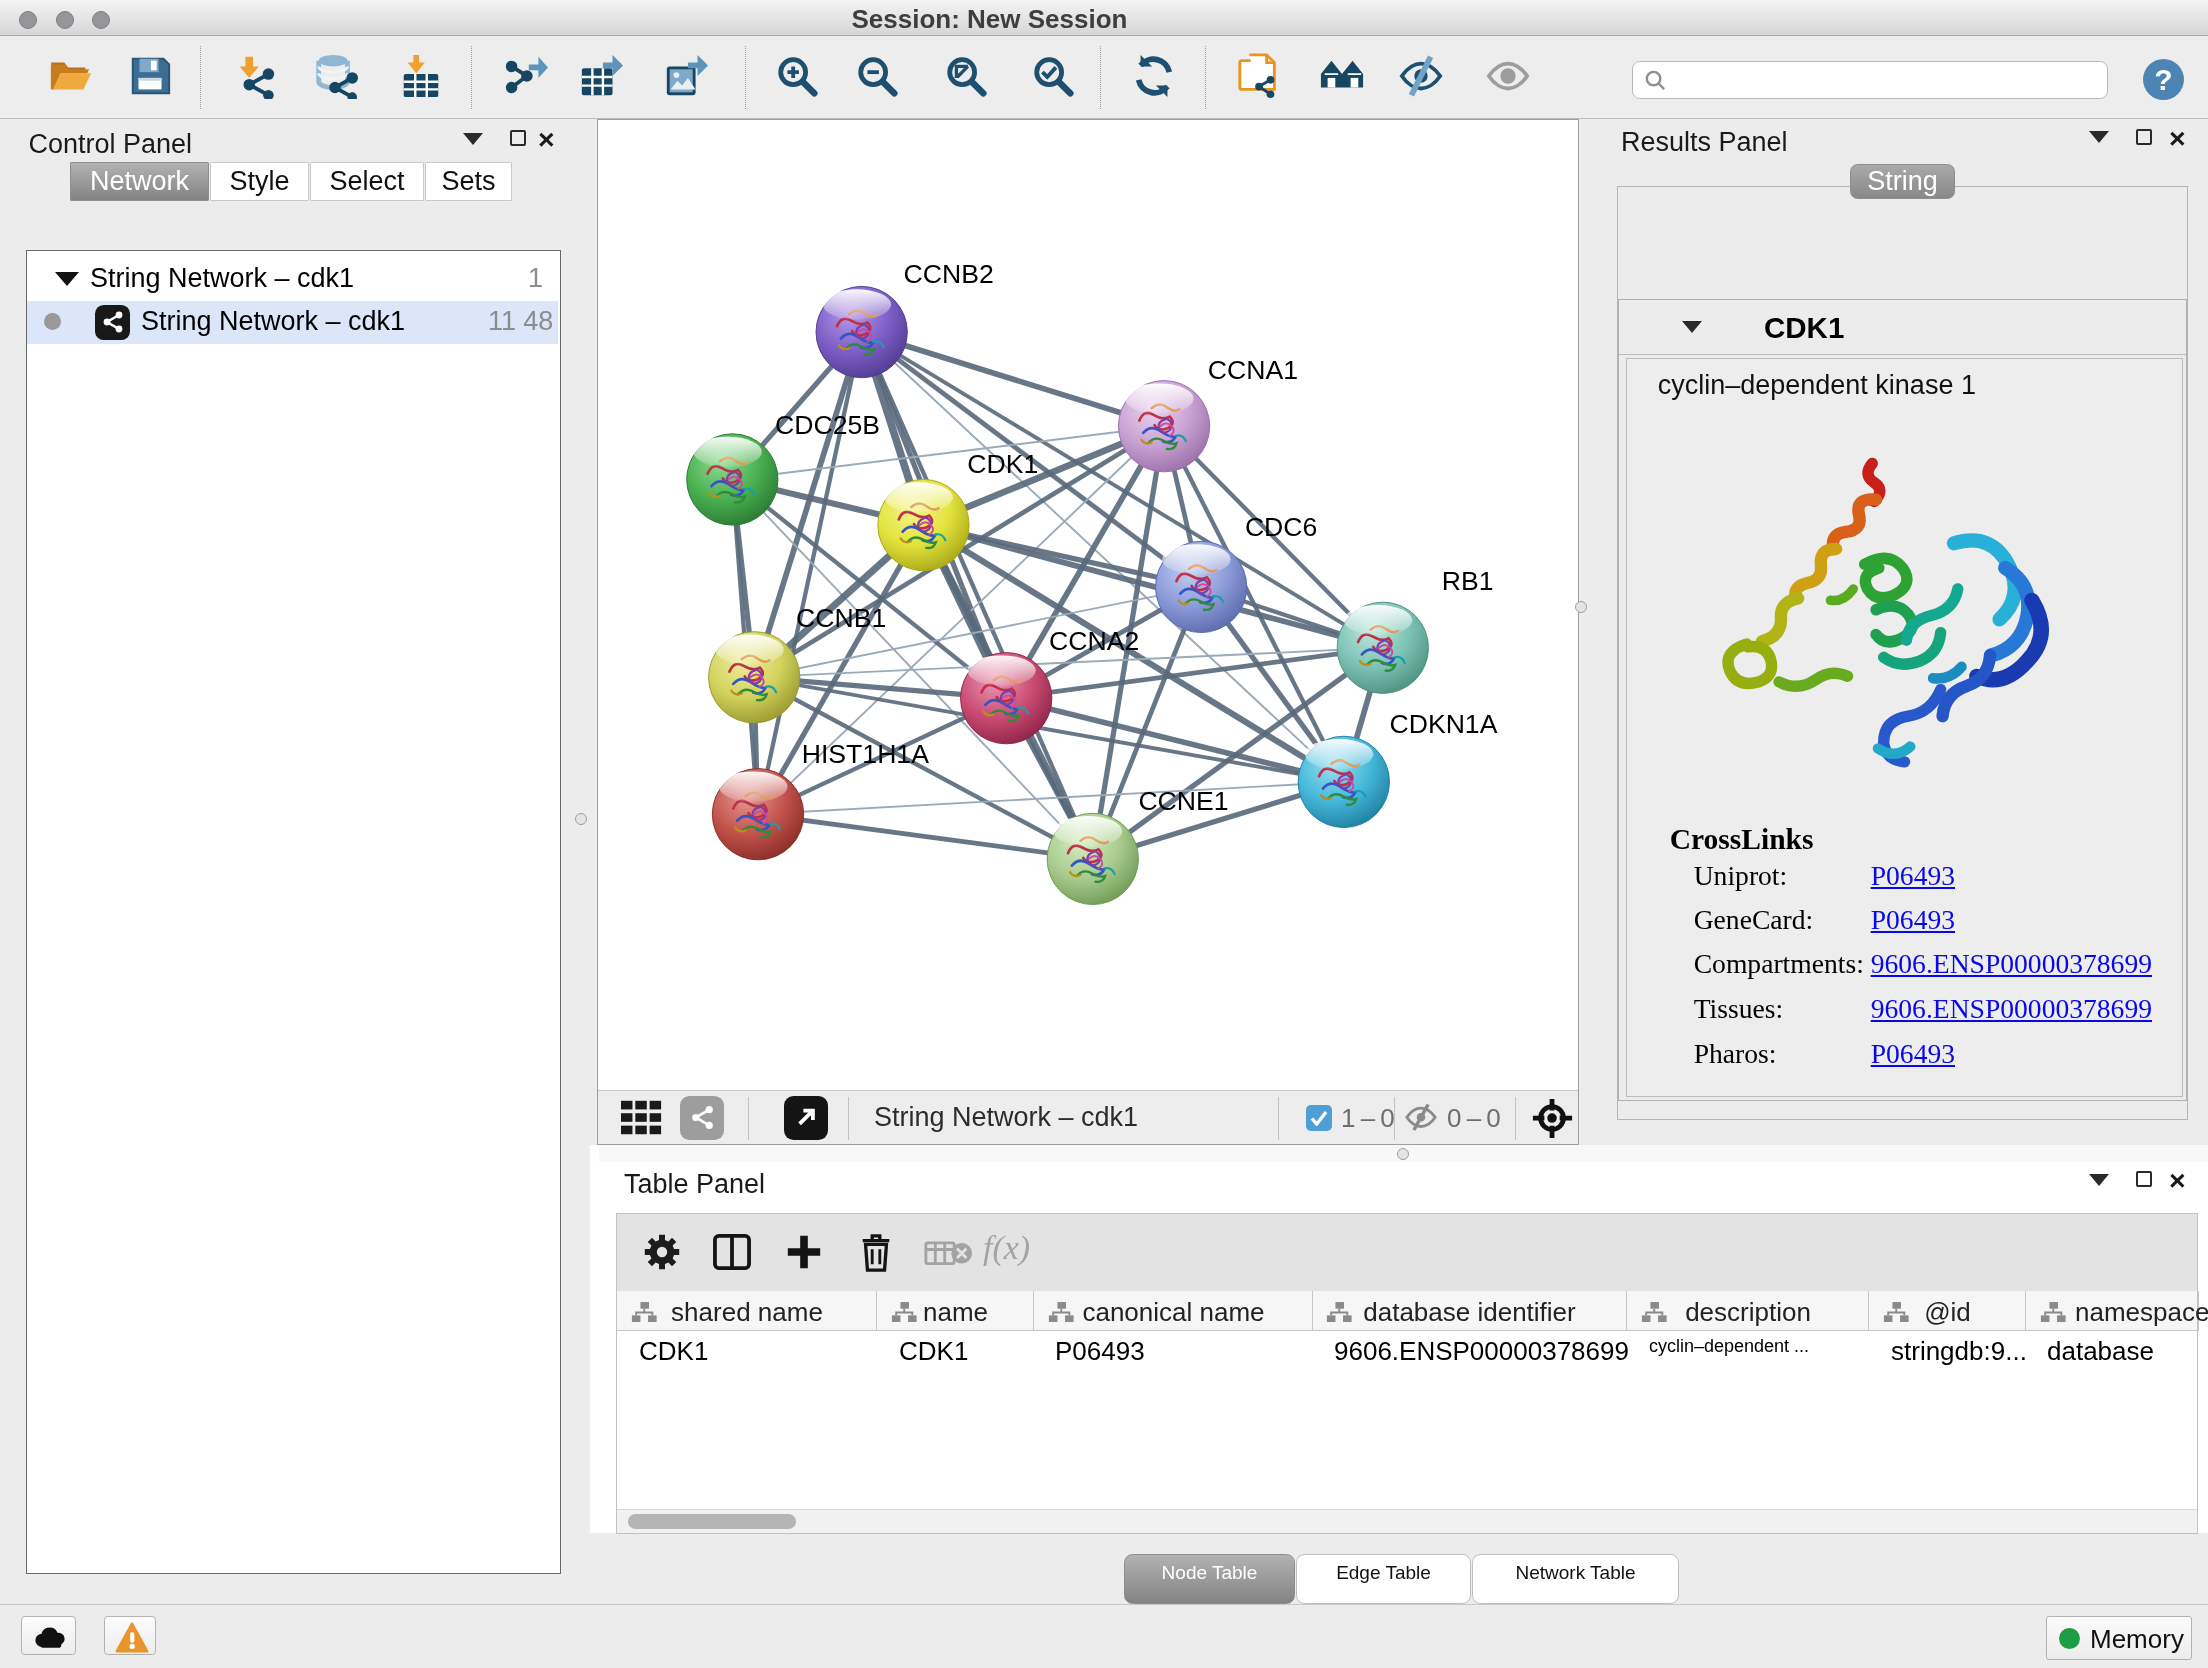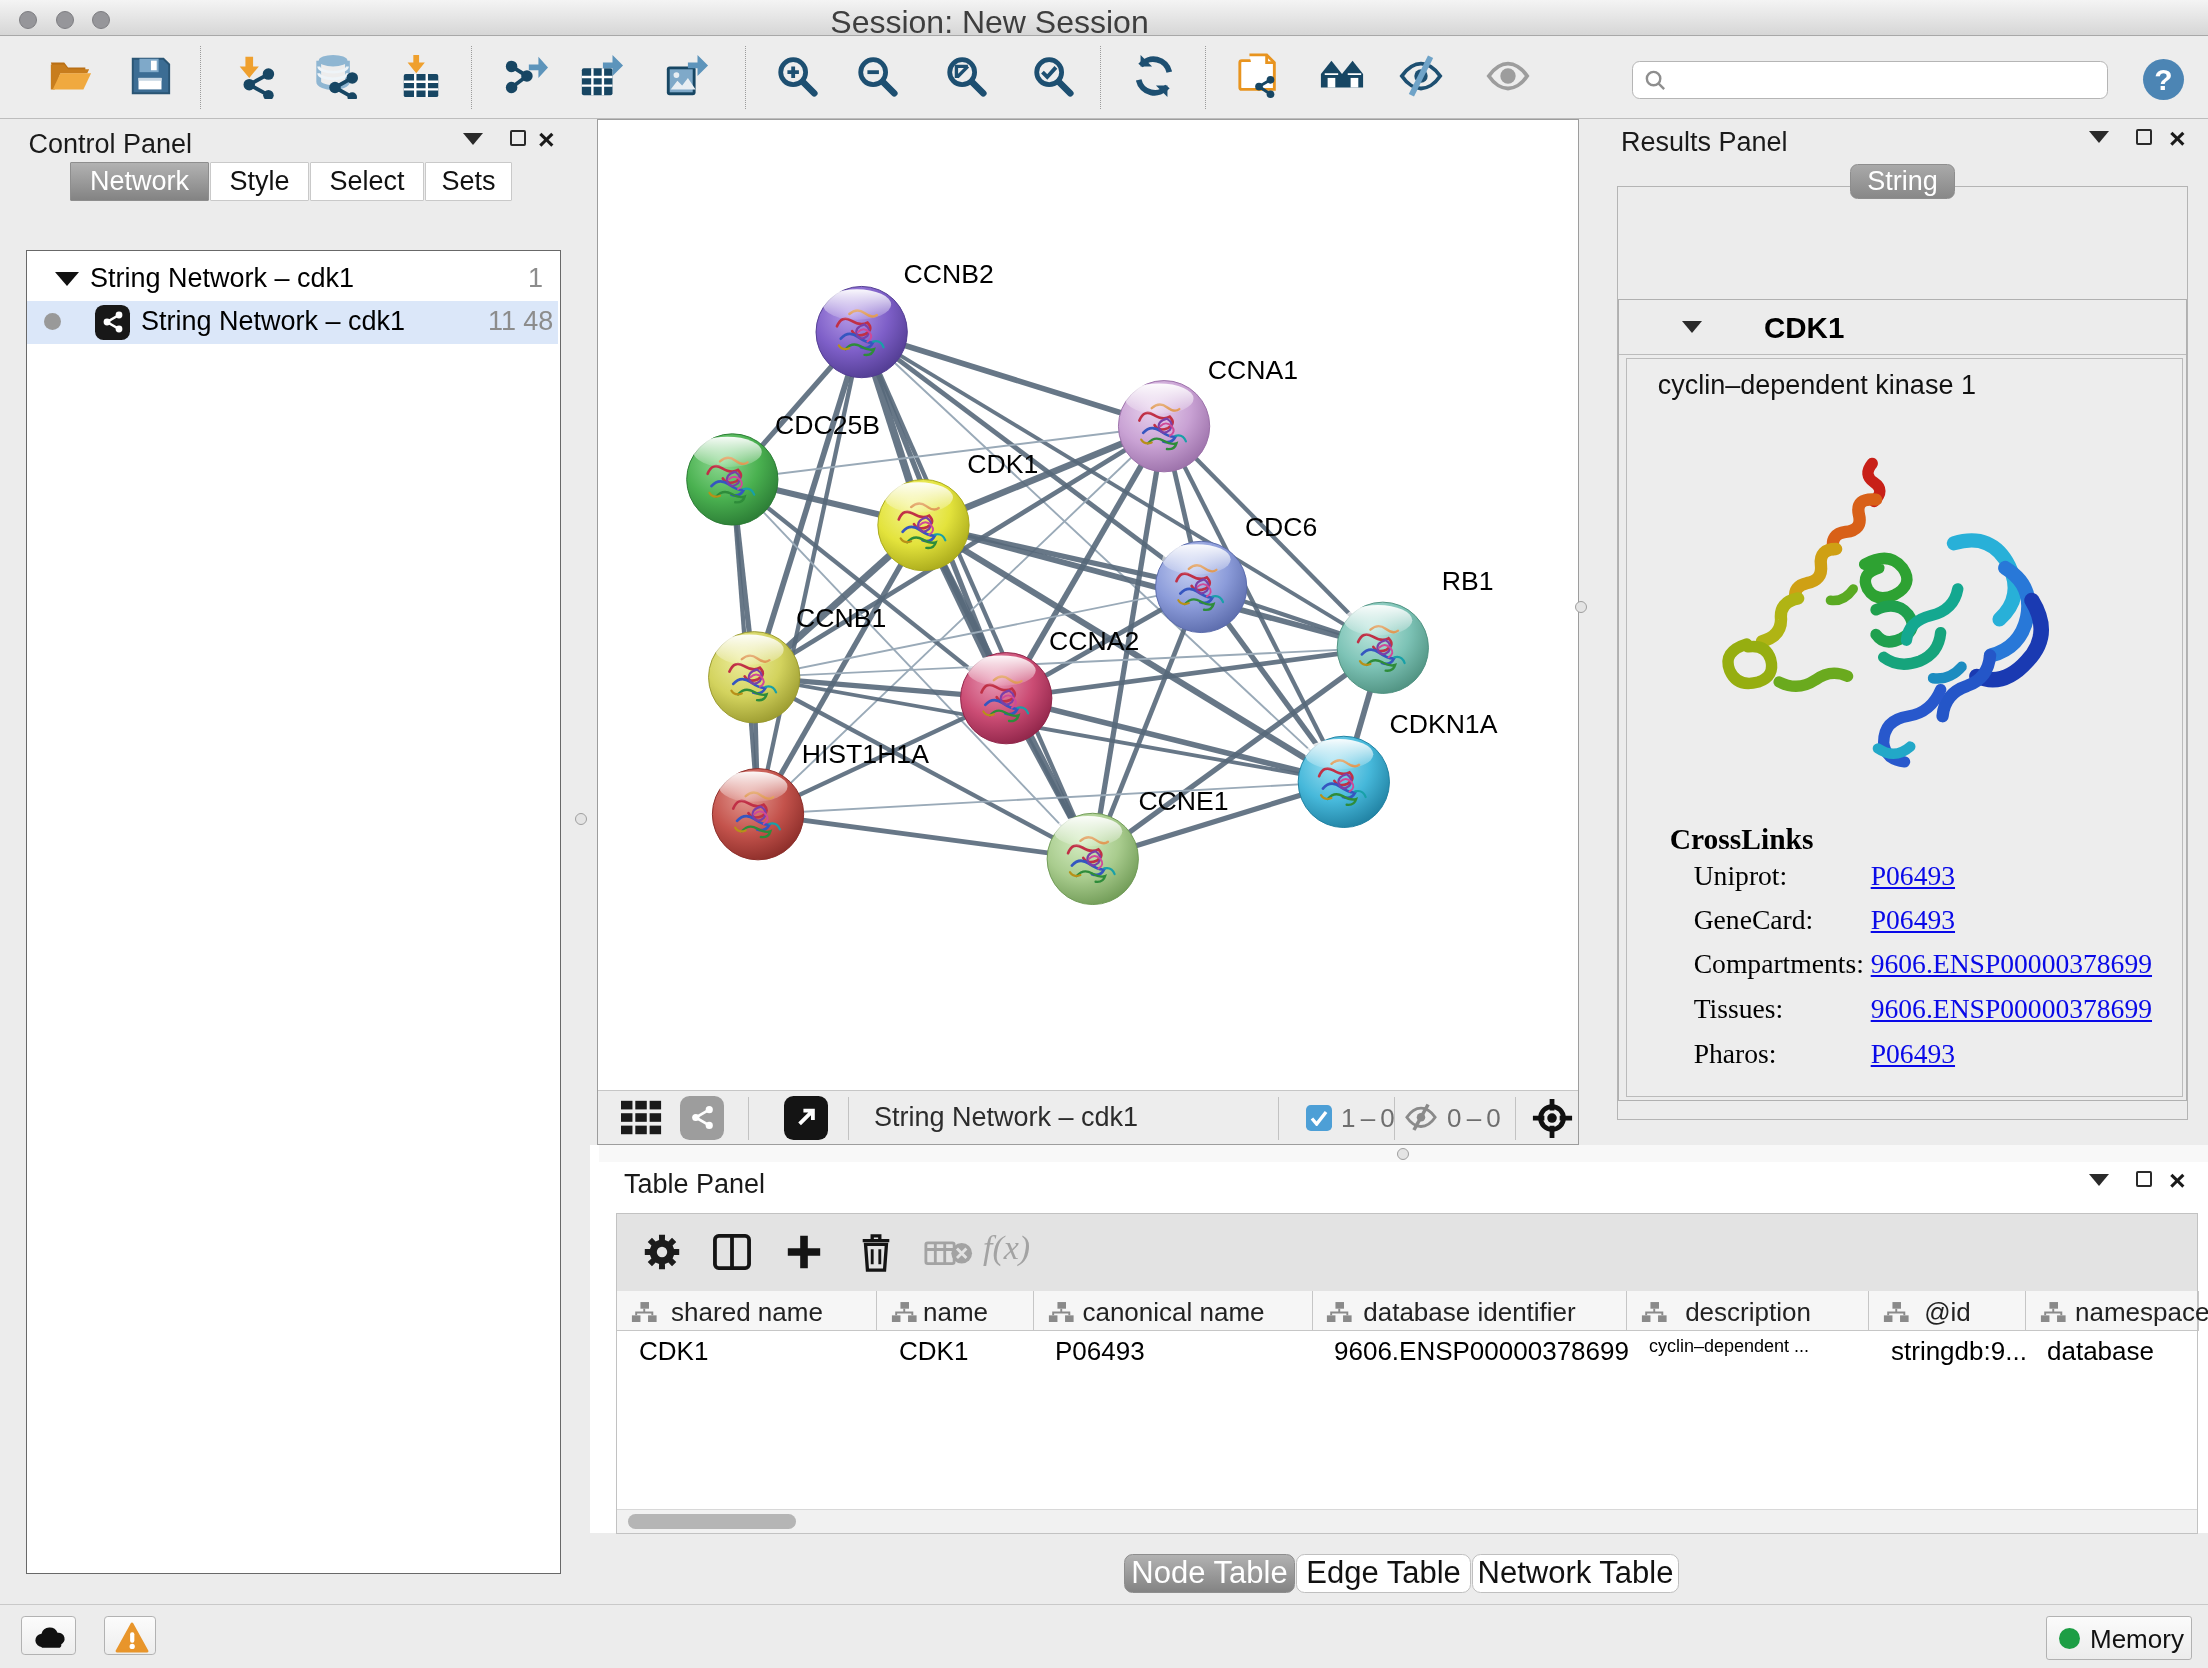--- a/index.html
+++ b/index.html
@@ -1,17 +1,17 @@
 <!DOCTYPE html>
 <html style="font-size:15px"><head><meta charset="utf-8"><style>
 *{margin:0;padding:0;box-sizing:border-box}
 html,body{width:2208px;height:1668px;font-family:"Liberation Sans",sans-serif;background:#ececec;overflow:hidden;position:relative}
 .titlebar{position:absolute;left:0;top:0;width:2208px;height:36px;background:linear-gradient(#f4f4f4,#d6d6d6);border-bottom:1px solid #a8a8a8}
 .tl{position:absolute;top:11.4px;width:18px;height:18px;border-radius:50%;background:#96969a;border:1px solid #7e7e82}
-.title{position:absolute;top:3.8px;left:0;width:1979px;text-align:center;font-size:32px;font-weight:normal;color:#3e3e3e}
+.title{position:absolute;top:3.8px;left:0;width:1979px;text-align:center;font-size:26px;font-weight:bold;color:#3e3e3e}
 .toolbar{position:absolute;left:0;top:37px;width:2208px;height:82px;background:#ededed;border-bottom:1px solid #bdbdbd}
 .tbi{position:absolute;top:16px;width:46px;height:46px}
 .tsep{position:absolute;top:8.6px;height:63px;width:0;border-left:1.9px dotted #9b9b9b}
 .searchbox{position:absolute;left:1632px;top:24px;width:476px;height:38px;background:#fff;border:1.9px solid #b5b5b5;border-radius:7.6px}
 .cp{position:absolute;left:0;top:119px;width:590px;height:1456px;background:#ececec}
 .ptitle{font-size:27px;color:#1a1a1a}
 .dn{width:0;height:0;border-left:10.5px solid transparent;border-right:10.5px solid transparent;border-top:12.4px solid #2a2a2a}
 .maxbox{width:16px;height:16px;border:2.4px solid #2a2a2a;border-radius:1.9px}
 .xch{font-size:28.5px;font-weight:bold;color:#1a1a1a;line-height:19px}
 .tab{position:absolute;top:43px;height:39px;background:#fff;border:1px solid #c9c9c9;border-radius:1px;font-size:27px;color:#111;text-align:center;line-height:36px}
@@ -20,21 +20,21 @@
 .treebox{position:absolute;left:26px;top:131px;width:535px;height:1324px;background:#fff;border:1.9px solid #686868}
 .trow{position:absolute;left:0;width:531px;height:43px;font-size:27px;color:#000}
 .num{position:absolute;color:#8c8c8c;font-size:27px}
 .netframe{position:absolute;left:597px;top:119px;width:982px;height:1026px;background:#fff;border:1px solid #9d9d9d}
 .nettb{position:absolute;left:0;top:970px;width:980px;height:54px;background:#ededed;border-top:1px solid #c6c6c6}
 .ntsep{position:absolute;top:5.7px;height:43px;width:0;border-left:1px solid #c2c2c2}
 .rp{position:absolute;left:1586px;top:119px;width:623px;height:1026px;background:#ececec}
 .serif{font-family:"Liberation Serif",serif}
 .blink{color:#0909e8;text-decoration:underline}
 .tp{position:absolute;left:590px;top:1145px;width:1619px;height:388px;background:#ffffff}
-.btab{position:absolute;top:1554px;height:39px;background:#fff;border:1px solid #bfbfbf;border-radius:8.6px;font-size:31px;color:#111;text-align:center;line-height:36px}
+.btab{position:absolute;top:1554px;height:50px;background:#fff;border:1px solid #bfbfbf;border-radius:8.6px;font-size:19px;color:#111;text-align:center;line-height:36px}
 .statusbar{position:absolute;left:0;top:1604px;width:2208px;height:65px;background:#ececec;border-top:1px solid #c9c9c9}
 .grip{position:absolute;width:12.4px;height:12.4px;border-radius:50%;background:#e4e4e4;border:1px solid #9f9f9f}
 </style></head>
 <body>
 <div class="titlebar">
 <div class="tl" style="left:19px"></div>
     <div class="tl" style="left:56px"></div>
     <div class="tl" style="left:92px"></div>
 <div class="title">Session: New Session</div>
 </div>

